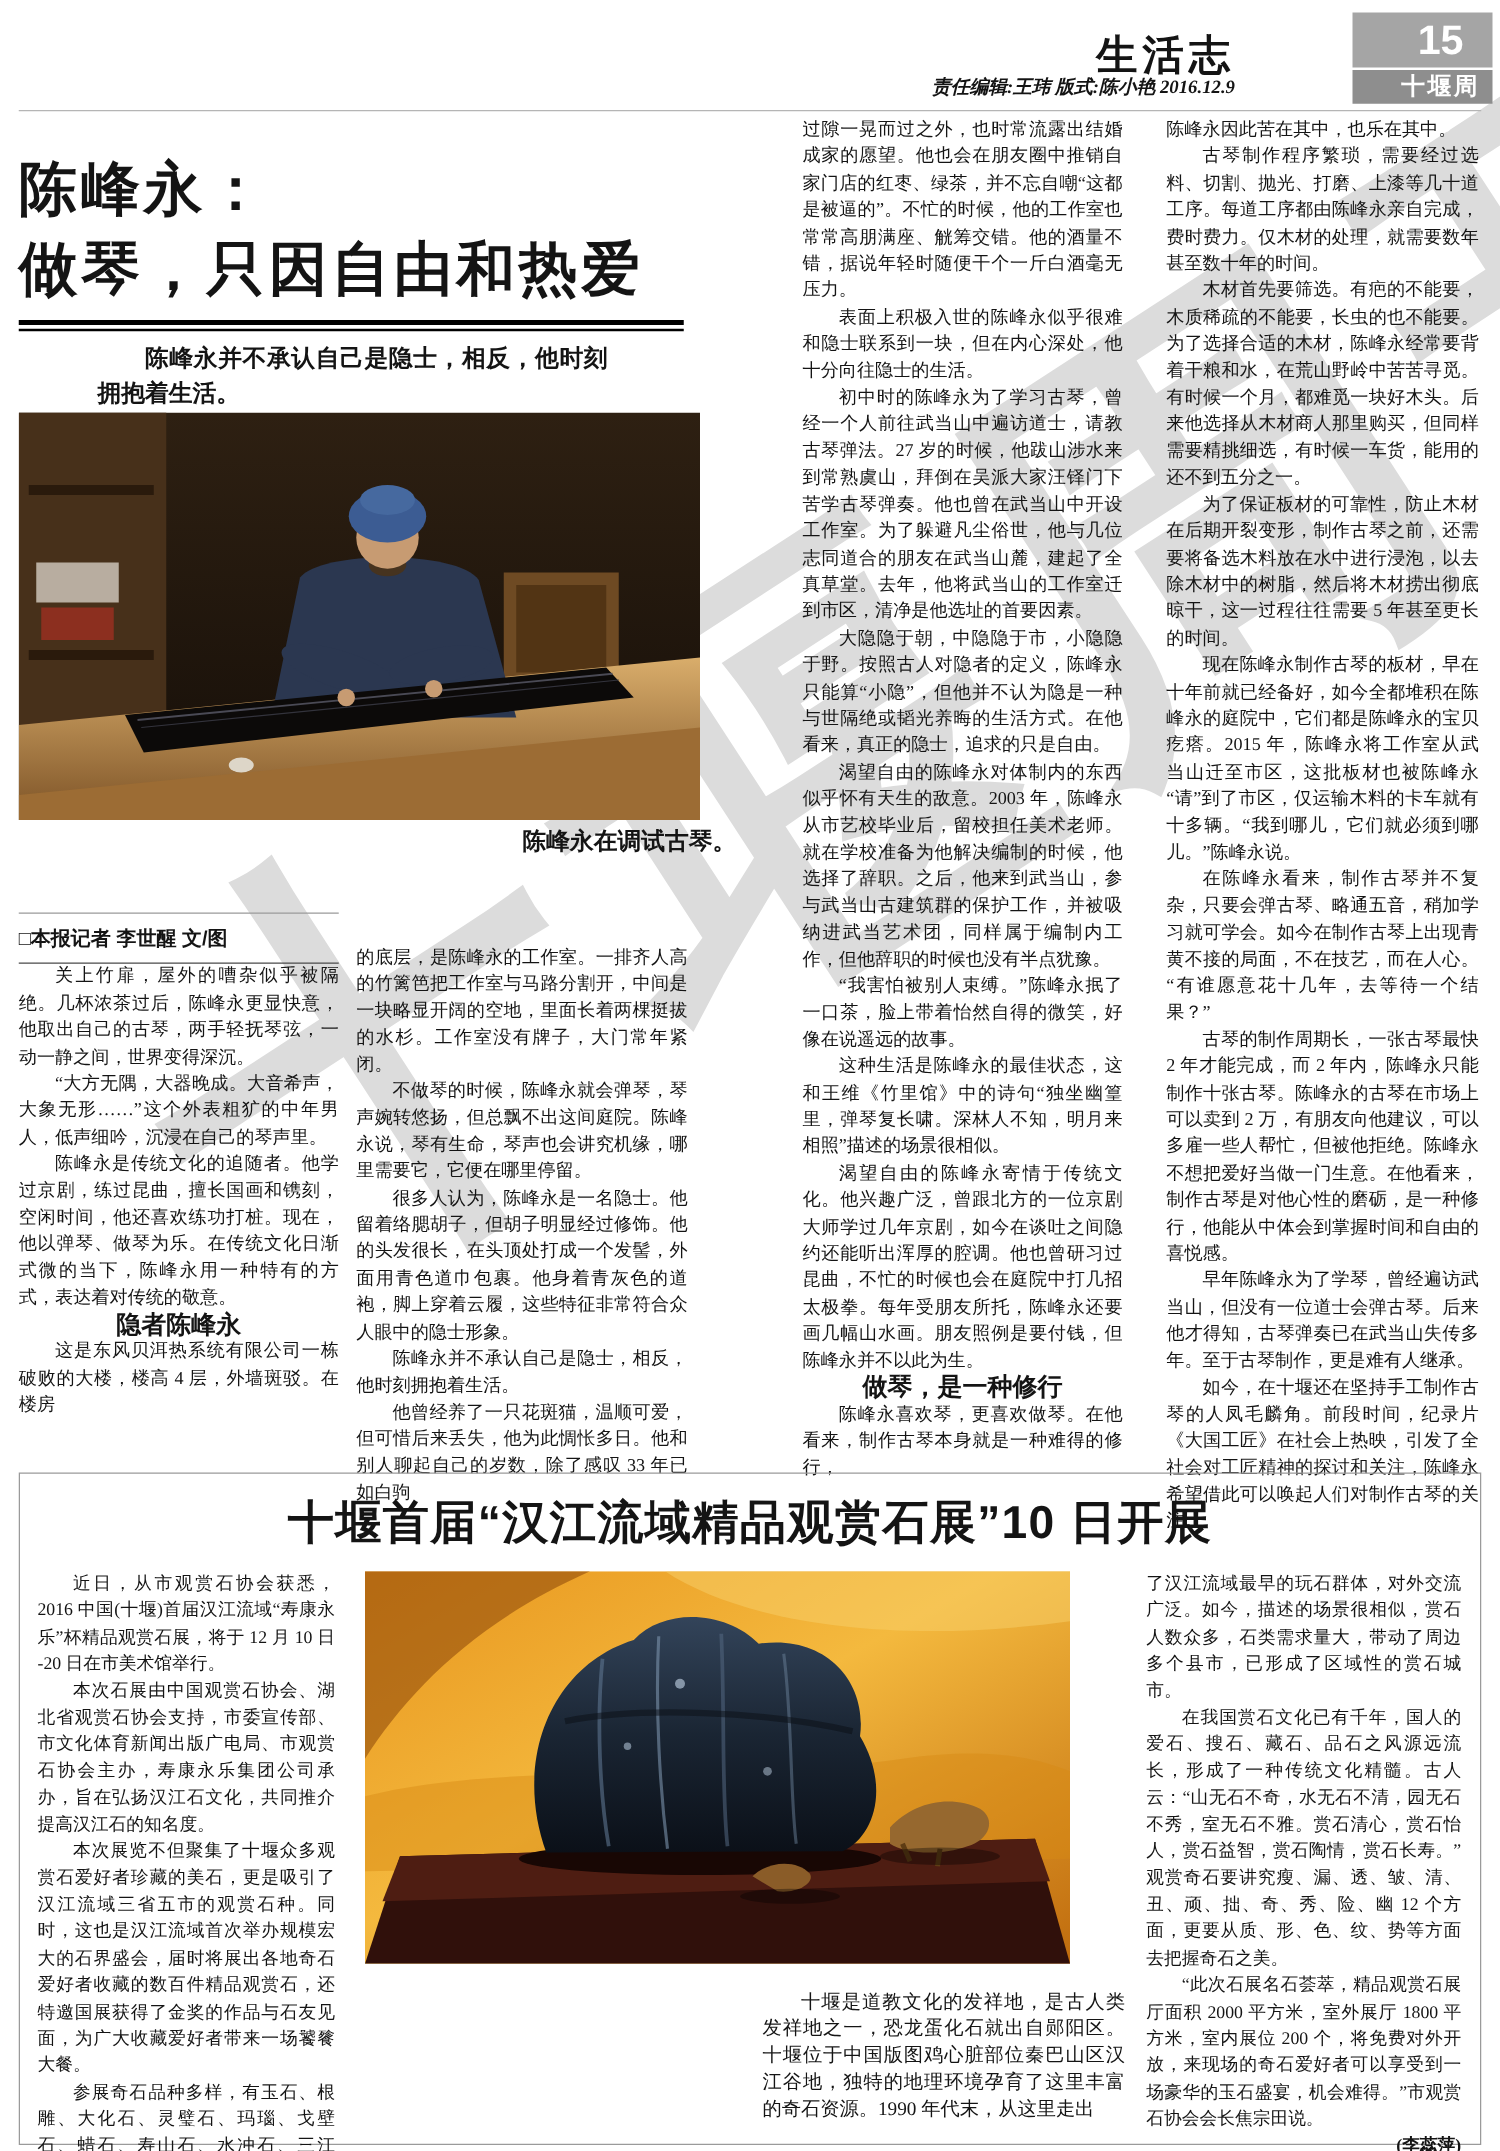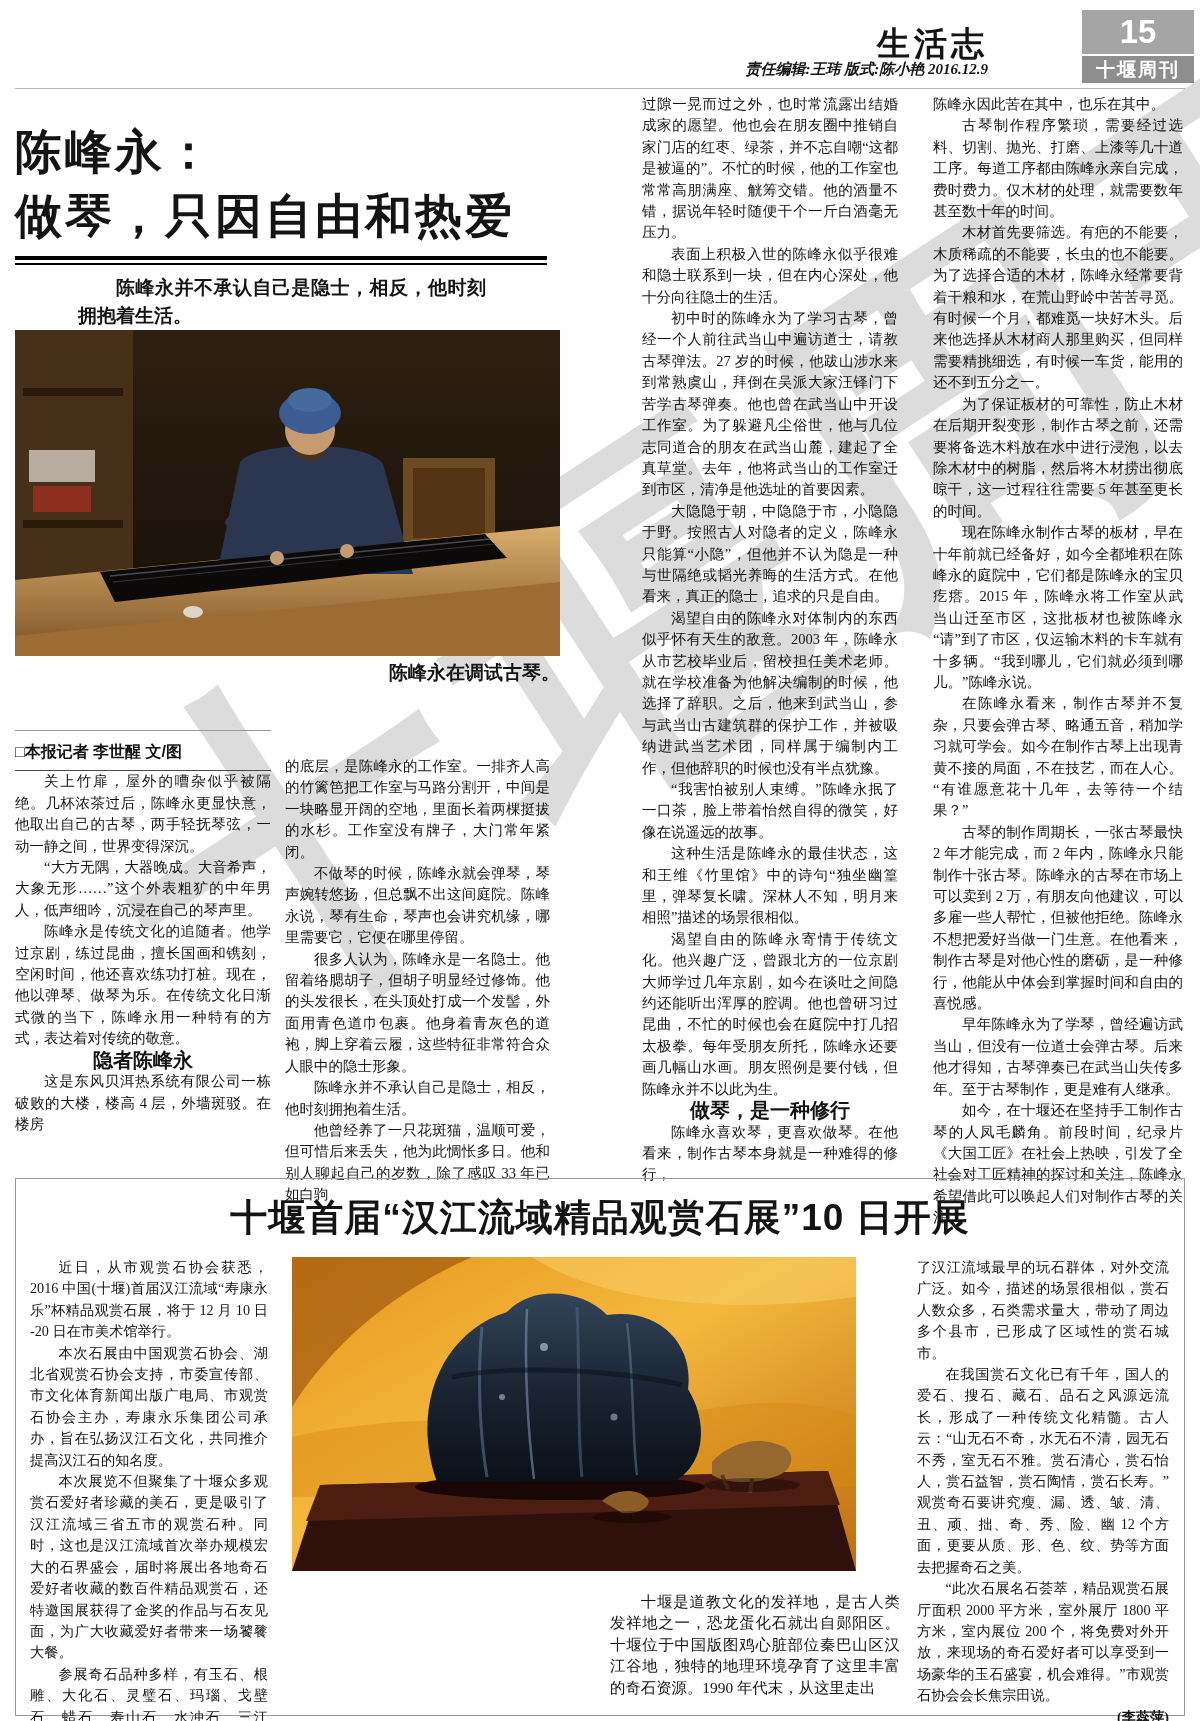--- a/index.html
+++ b/index.html
@@ -1,18 +1,18 @@
 <!DOCTYPE html>
 <html lang="zh"><head>
 <meta charset="utf-8">
 <style>
   html,body{margin:0;padding:0;background:#e8e8e8;}
   .page{position:relative;width:1200px;height:1721px;background:#ffffff;margin:0 auto;
         font-family:"Liberation Serif","DejaVu Serif",serif;color:#141414;overflow:hidden;}
-  .sans{font-family:"Liberation Sans","DejaVu Sans",sans-serif;}
+  .sans{font-family:"Liberation Sans","DejaVu Sans",sans-serif;padding-left:29px;}
 
   
   .watermark{position:absolute;left:150px;top:760px;z-index:0;font-size:360px;font-weight:bold;
              color:#dcdcdc;letter-spacing:34px;white-space:nowrap;line-height:360px;
              transform:rotate(-33deg);transform-origin:0 50%;
              font-family:"Liberation Sans","DejaVu Sans",sans-serif;pointer-events:none;}
 
   .layer{position:absolute;z-index:1;}
 
   

